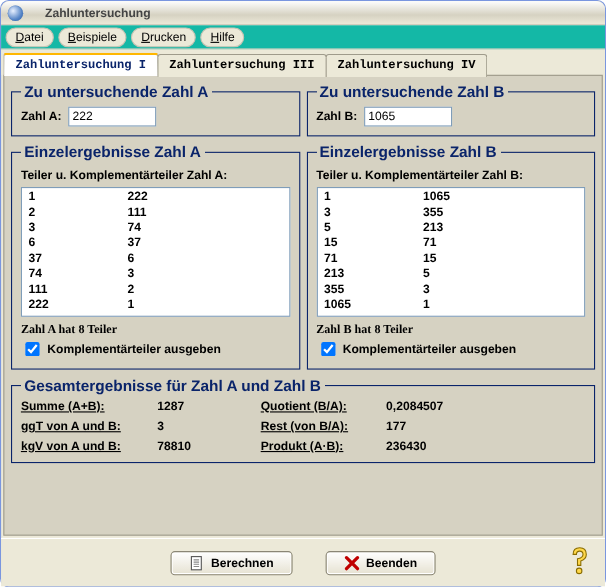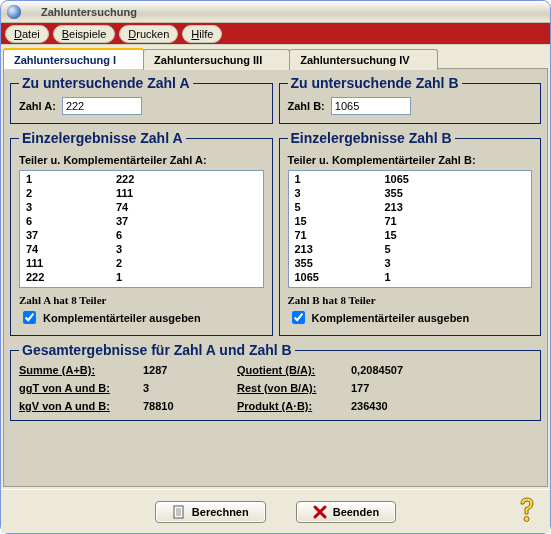--- a/index.html
+++ b/index.html
@@ -37,52 +37,53 @@
     background: radial-gradient(circle at 35% 35%, #e8f0ff, #5a88c8 60%, #2a5faf);
     box-shadow: inset 0 0 1px #2a5faf;
   }
   .title-text { color: #444; font-weight: bold; }
   .menubar {
     height: 22px;
     display: flex;
     align-items: center;
     gap: 4px;
     padding: 0 4px;
-    background: #b91c1c;
+    background: #14b8a6;
     border-bottom: 1px solid #d5d1c0;
   }
   .menu-btn {
     background: #ece9d8;
     border: 1px solid #c7c3b3;
     border-radius: 9px;
     padding: 1px 8px;
     font-size: 11px;
     color: #000;
     cursor: pointer;
     line-height: 14px;
   }
   .menu-btn .ul { text-decoration: underline; }
   .tabbar {
     display: flex;
     padding: 2px 2px 0 2px;
     background: #ece9d8;
   }
   .tab {
-    padding: 4px 27px 3px 10px;
+    padding: 4px 10px 3px 10px;
     border: 1px solid #9f9b8b;
     border-bottom: none;
     background: #ece9d8;
     border-radius: 3px 3px 0 0;
     font-size: 11px;
     font-weight: bold;
     color: #0a246a;
     margin-right: -1px;
     cursor: pointer;
     position: relative;
     top: 1px;
+    font-family: Liberation Mono, monospace;
   }
   .tab.active {
     background: #fff;
     color: #0a246a;
     border-top: 2px solid #ffb700;
     z-index: 2;
   }
   .tab.inactive { color: #000; font-weight: bold; top:2px;}
   .tabpage {
     flex: 1;

